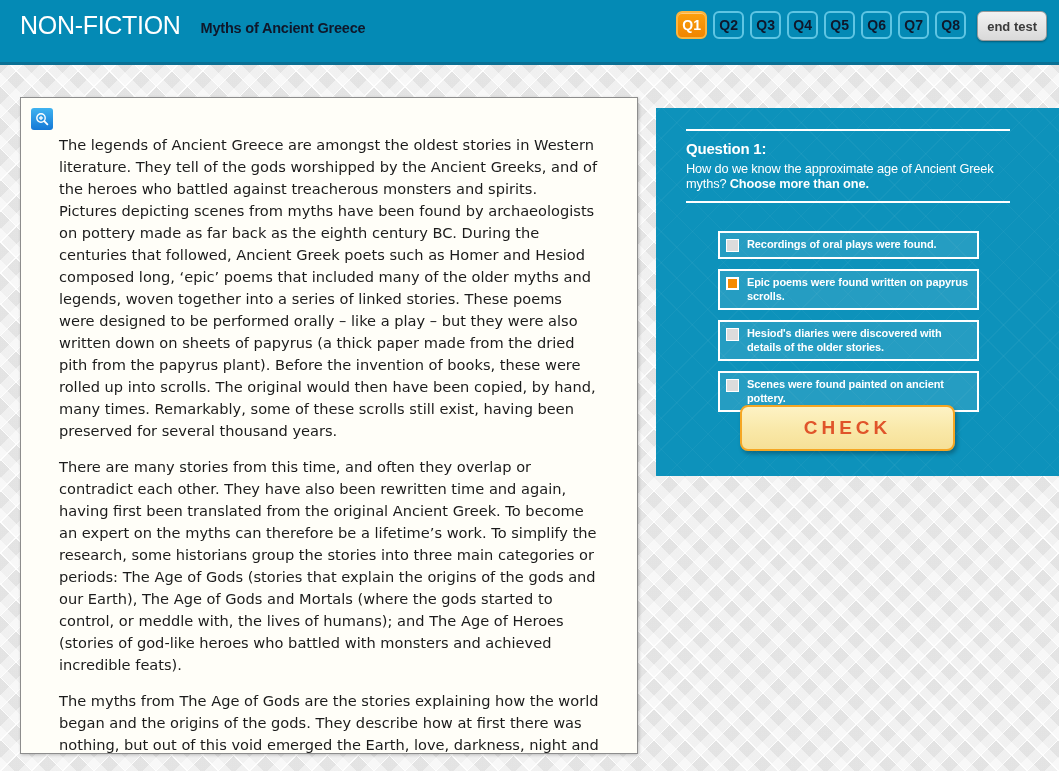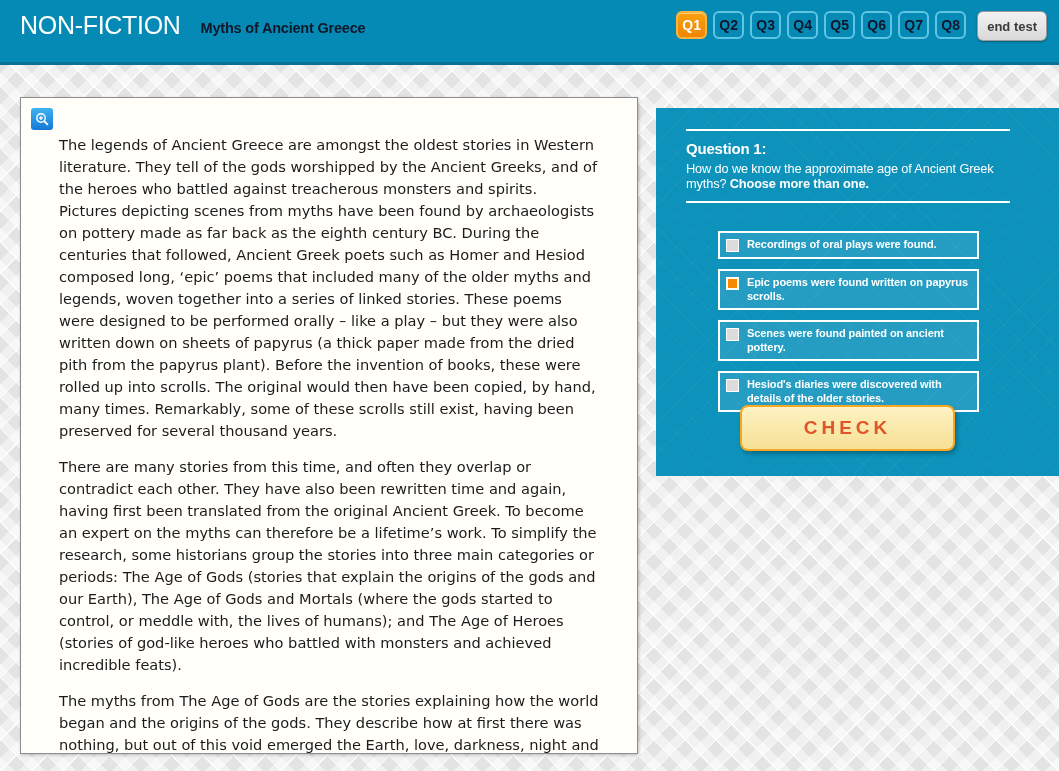--- a/index.html
+++ b/index.html
@@ -319,25 +319,25 @@
       <span class="opt-label">Recordings of oral plays were found.</span>
     </div>
 
     <div class="option">
       <span class="cbox checked"></span>
       <span class="opt-label">Epic poems were found written on papyrus scrolls.</span>
     </div>
 
     <div class="option">
       <span class="cbox"></span>
+      <span class="opt-label">Hesiod's diaries were discovered with details of the older stories.</span>
+    </div>
+
+    <div class="option">
+      <span class="cbox"></span>
       <span class="opt-label">Scenes were found painted on ancient pottery.</span>
     </div>
 
-    <div class="option">
-      <span class="cbox"></span>
-      <span class="opt-label">Hesiod's diaries were discovered with details of the older stories.</span>
-    </div>
-
   </div>
 
   <button class="check-btn">CHECK</button>
 
 </div>
 
 </body></html>

